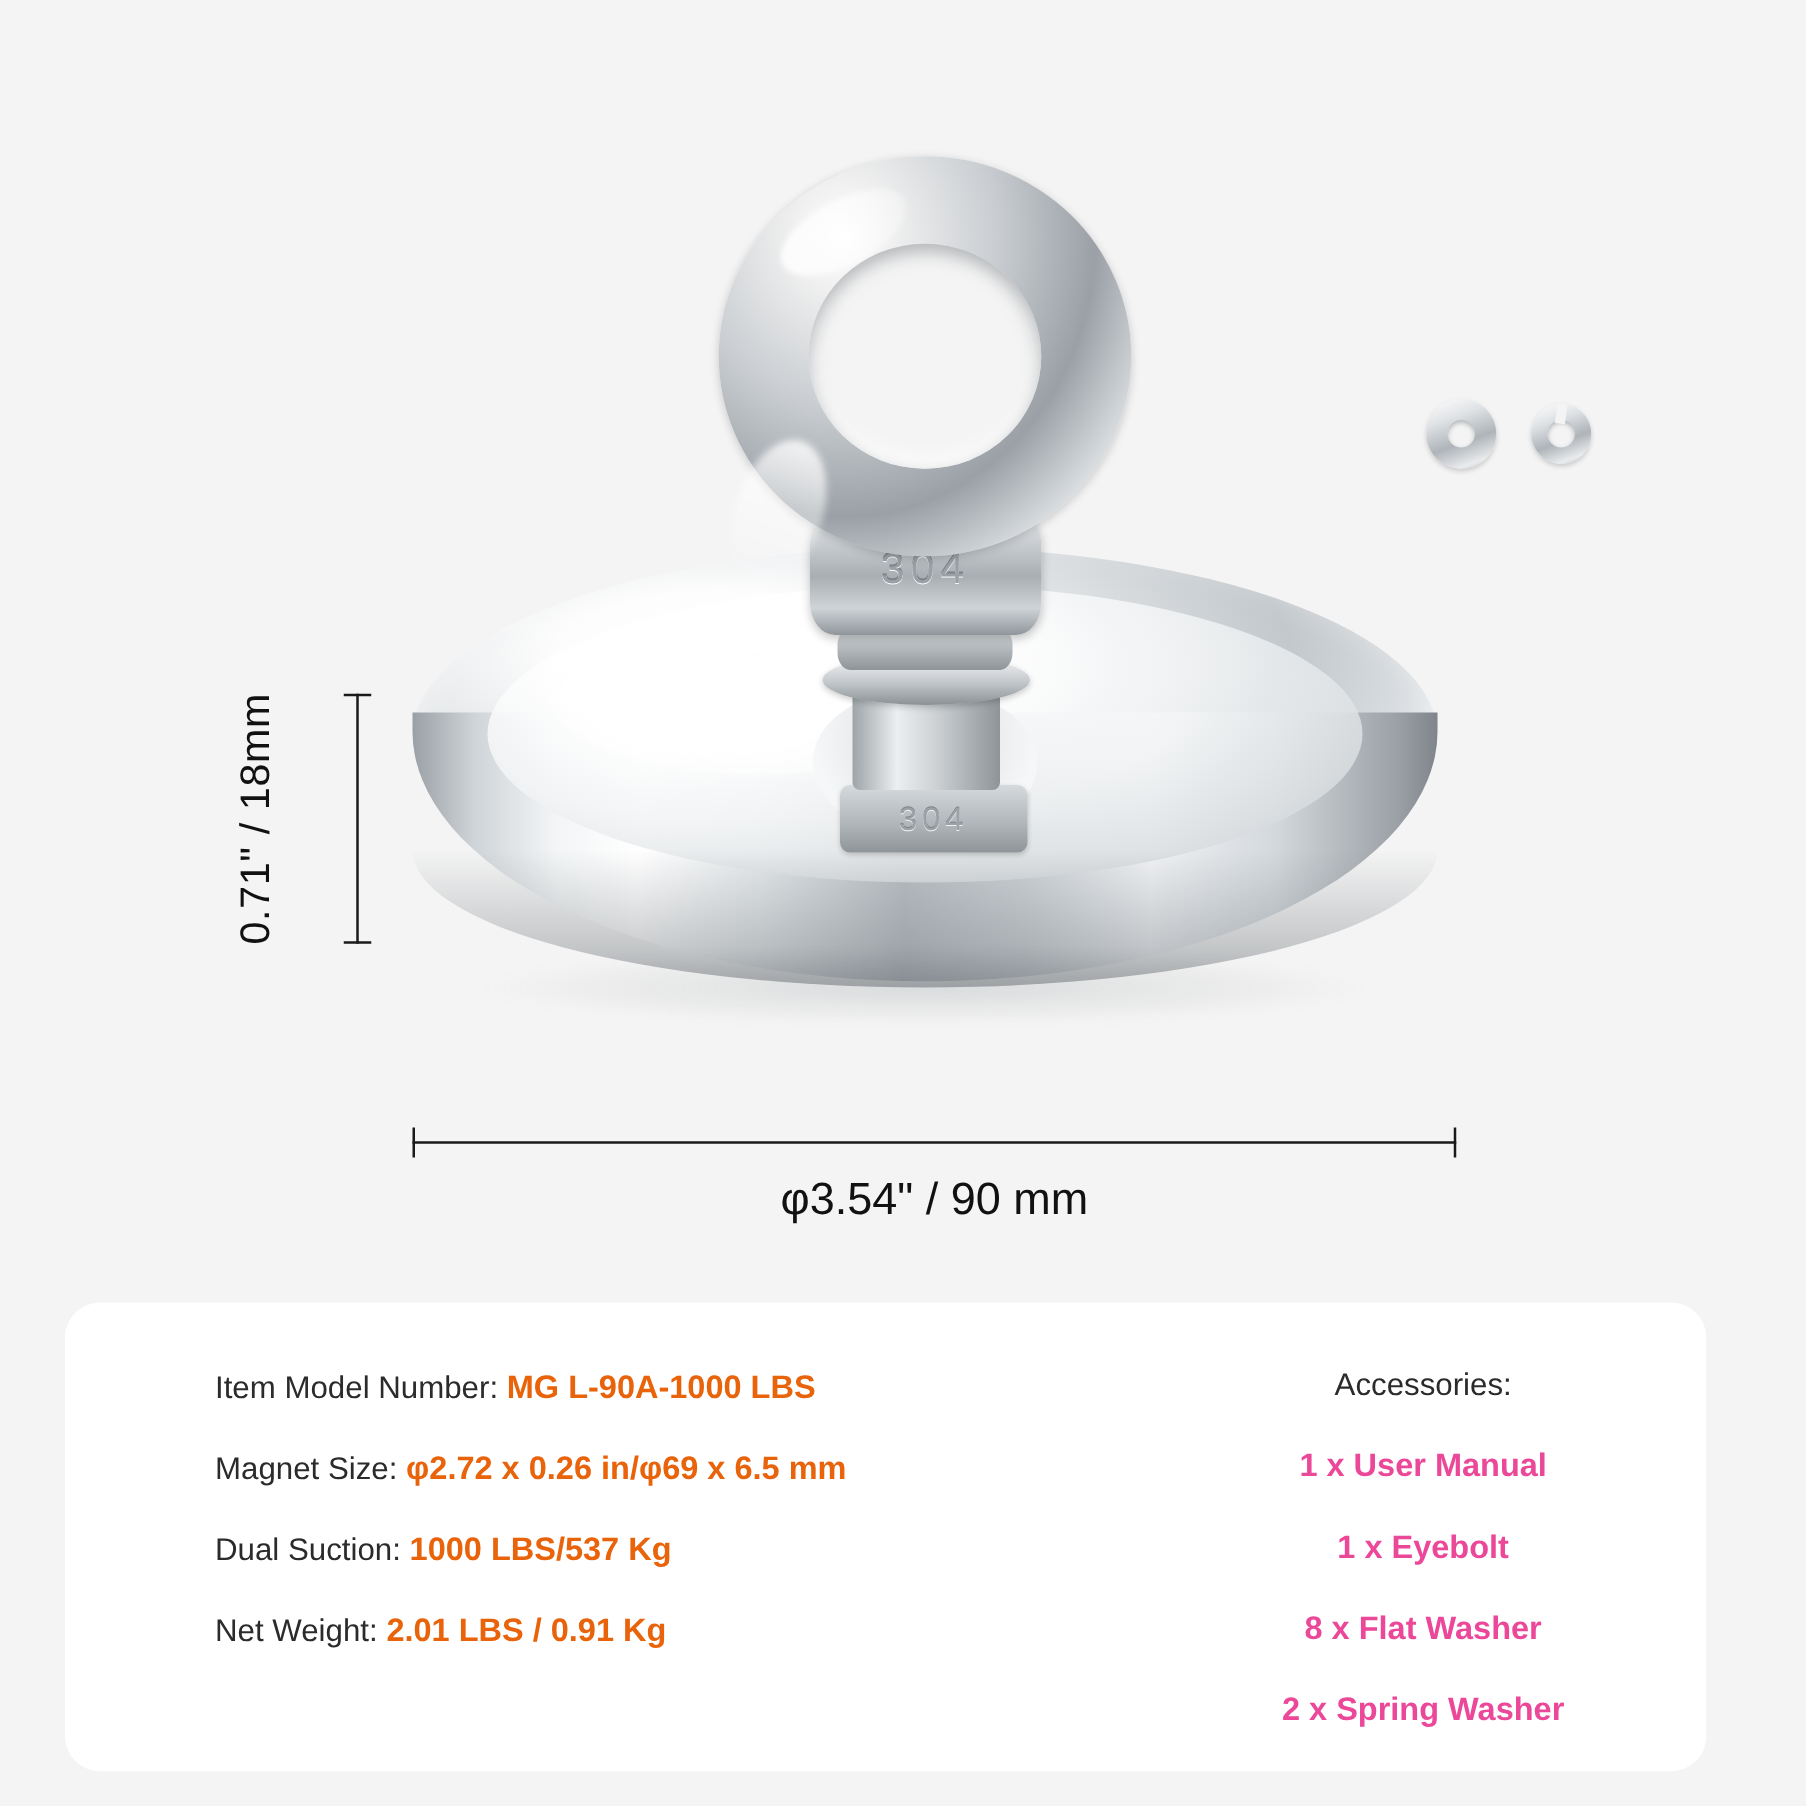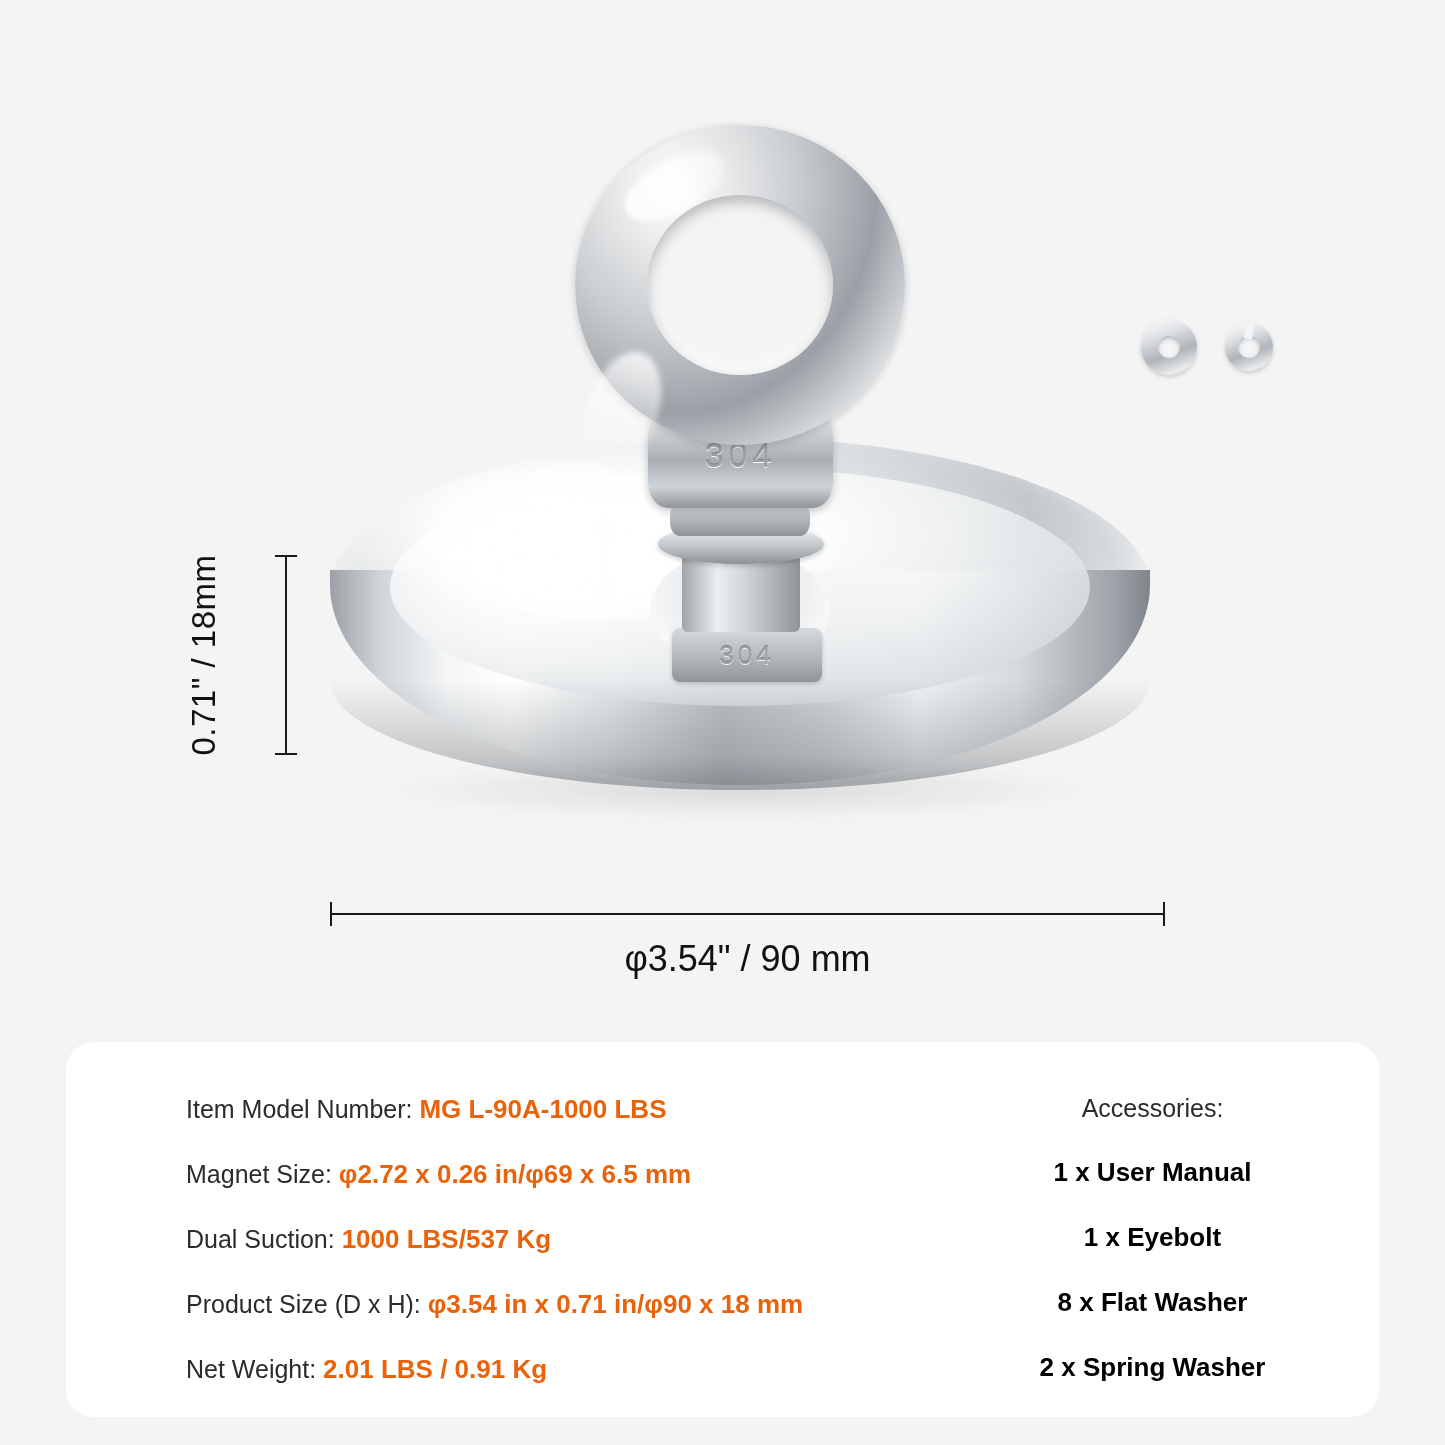--- a/index.html
+++ b/index.html
@@ -294,21 +294,21 @@
     top: 938px;
     width: 835px;
     text-align: center;
     font-size: 36px;
     color: #111;
   }
 
   
   #spec-card {
     position: absolute;
-    left: 66px;
+    left: 52px;
     top: 1042px;
     width: 1313px;
     height: 375px;
     background: #ffffff;
     border-radius: 28px;
   }
   .spec-inner {
     display: flex;
     padding: 52px 70px 0 120px;
     box-sizing: border-box;
@@ -328,21 +328,21 @@
     font-weight: bold;
     font-size: 26px;
   }
   .acc-head {
     font-size: 25px;
     color: #2b2b2b;
     margin-bottom: 34px;
   }
   .acc-item {
     font-size: 26px;
-    color: #000000;
+    color: #ec4899;
     font-weight: bold;
     margin-bottom: 34px;
   }
 </style>
 </head>
 <body>
 
 <div id="stage">
 
   <div class="magnet-wrap">
@@ -405,23 +405,20 @@
       </div>
 
       <div class="spec-row">
         <span>Magnet Size: </span><span class="val">φ2.72 x 0.26 in/φ69 x 6.5 mm</span>
       </div>
 
       <div class="spec-row">
         <span>Dual Suction: </span><span class="val">1000 LBS/537 Kg</span>
       </div>
 
-      <div class="spec-row">
-        <span>Product Size (D x H): </span><span class="val">φ3.54 in x 0.71 in/φ90 x 18 mm</span>
-      </div>
 
       <div class="spec-row">
         <span>Net Weight: </span><span class="val">2.01  LBS / 0.91 Kg</span>
       </div>
 
     </div>
 
     <div class="spec-right">
       <div class="acc-head">Accessories:</div>
       <div class="acc-item">1 x User Manual</div>

